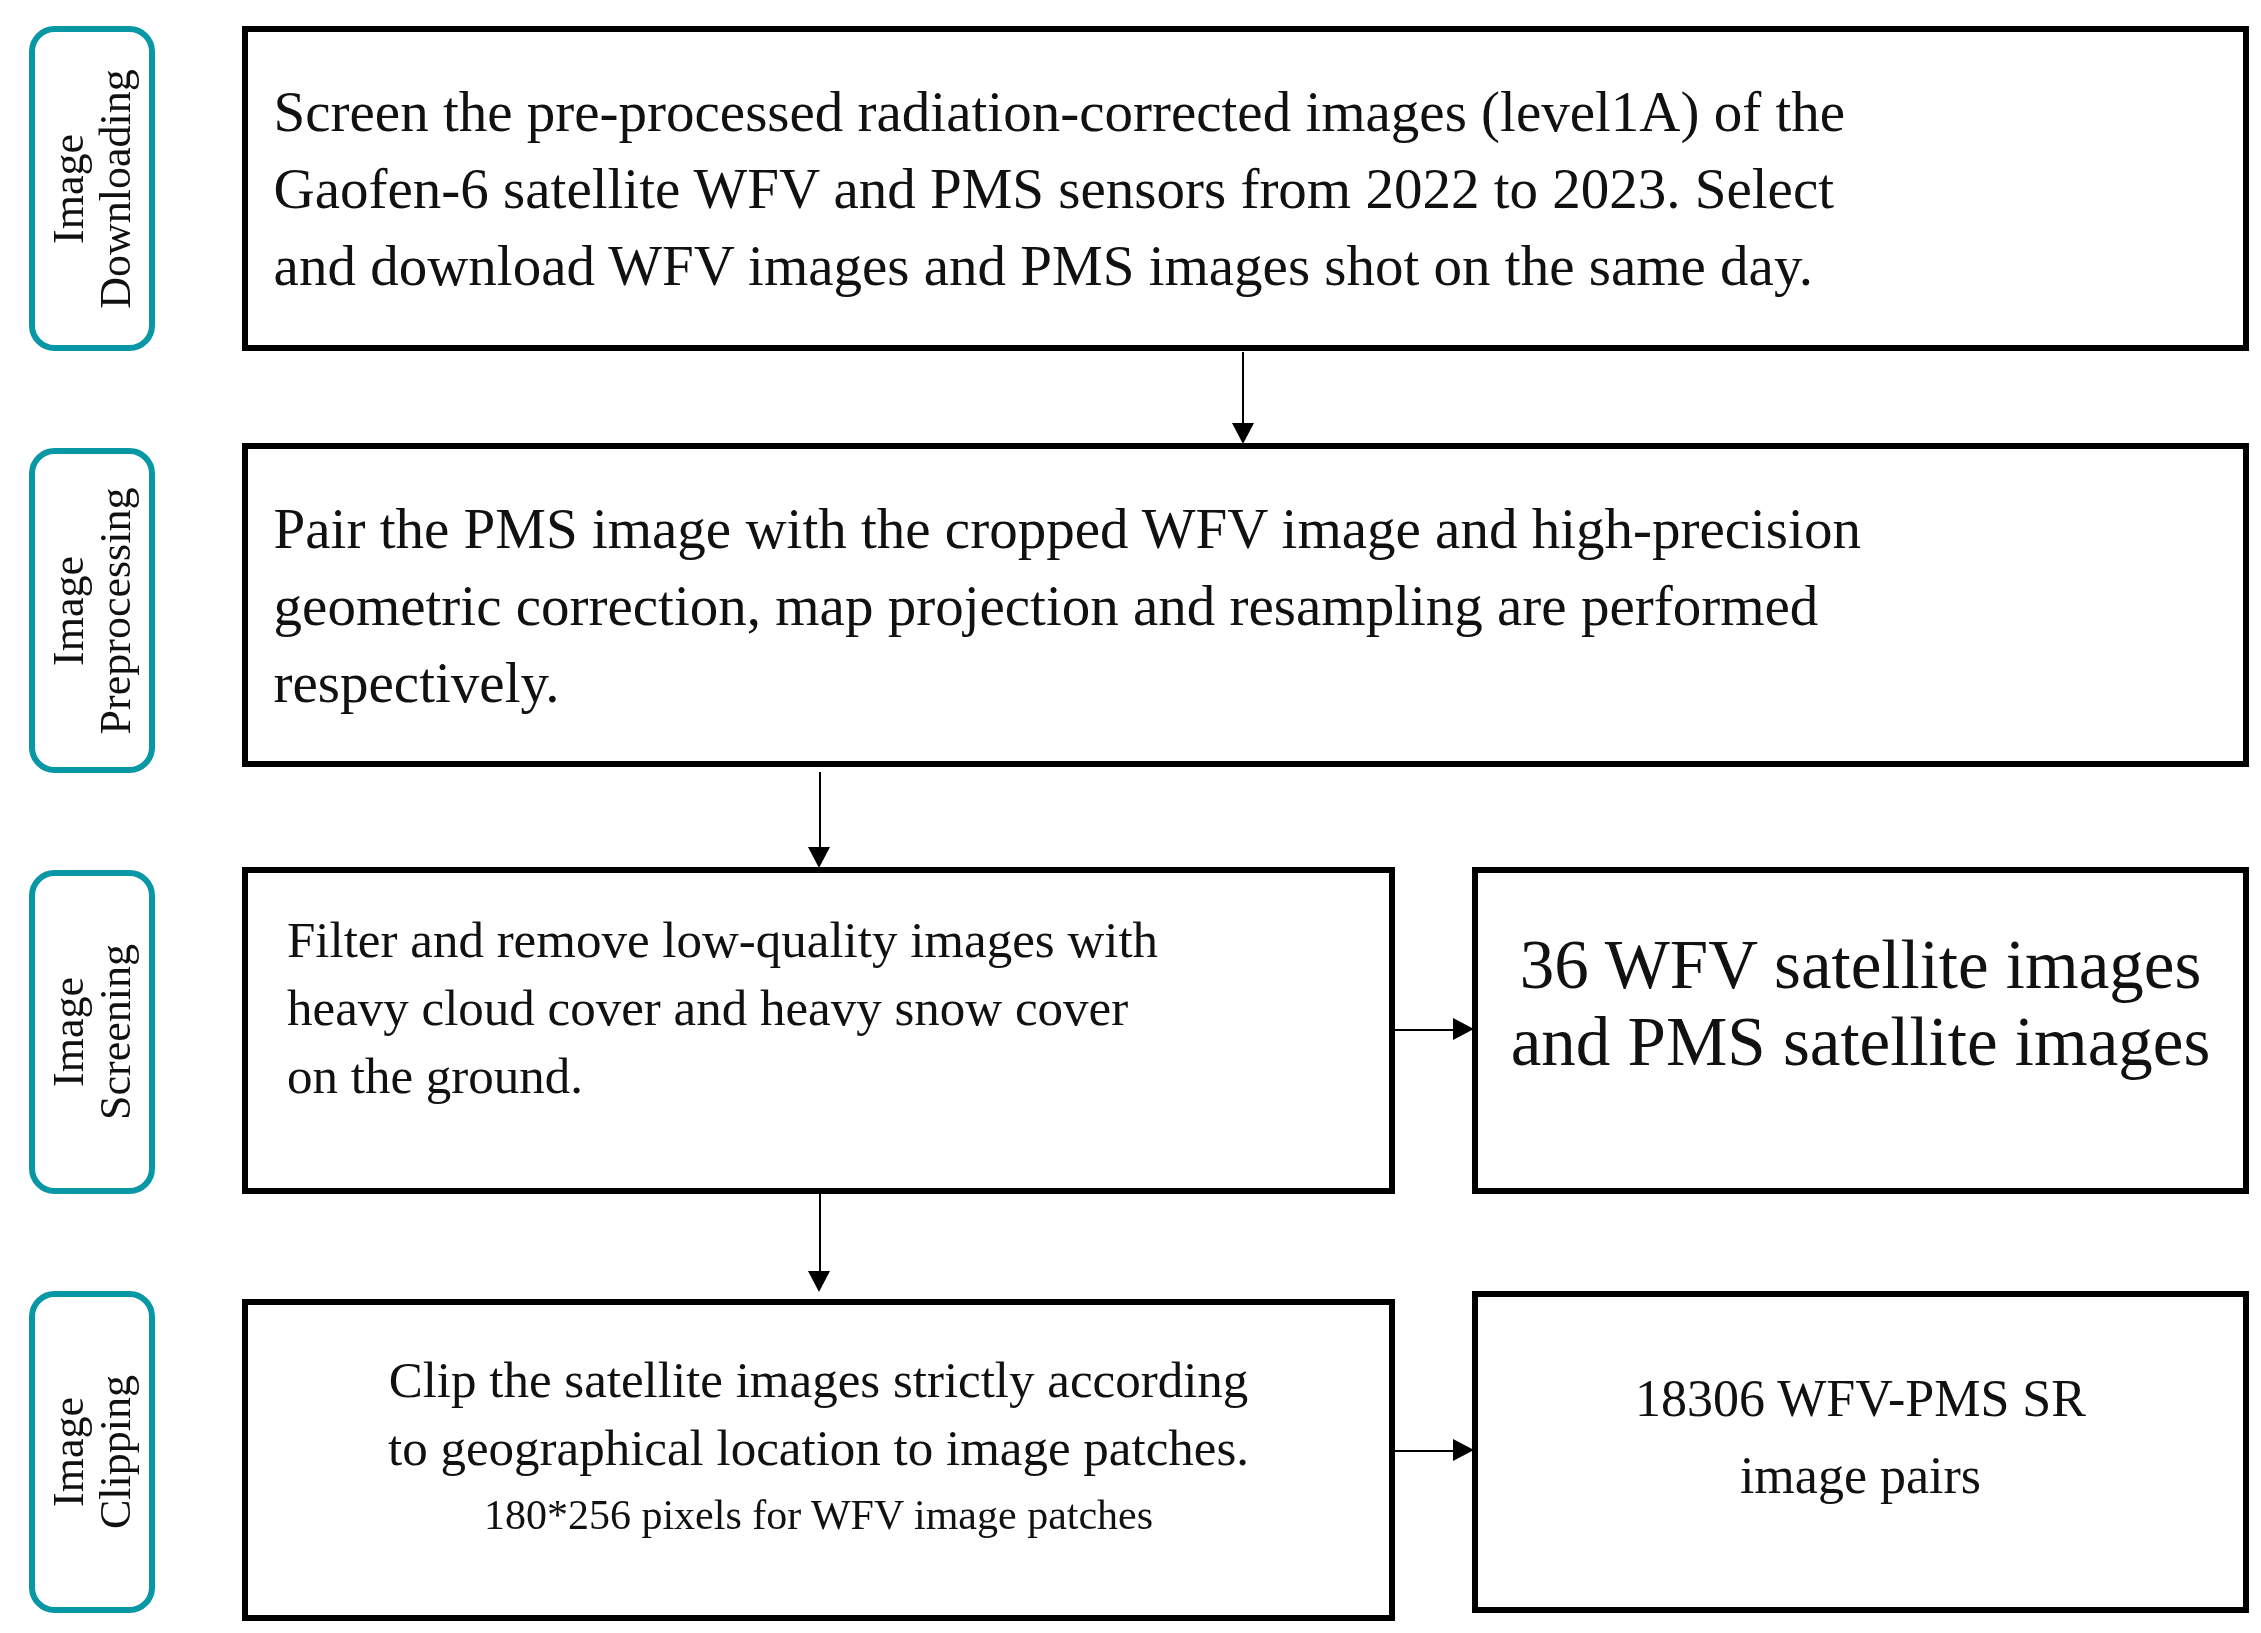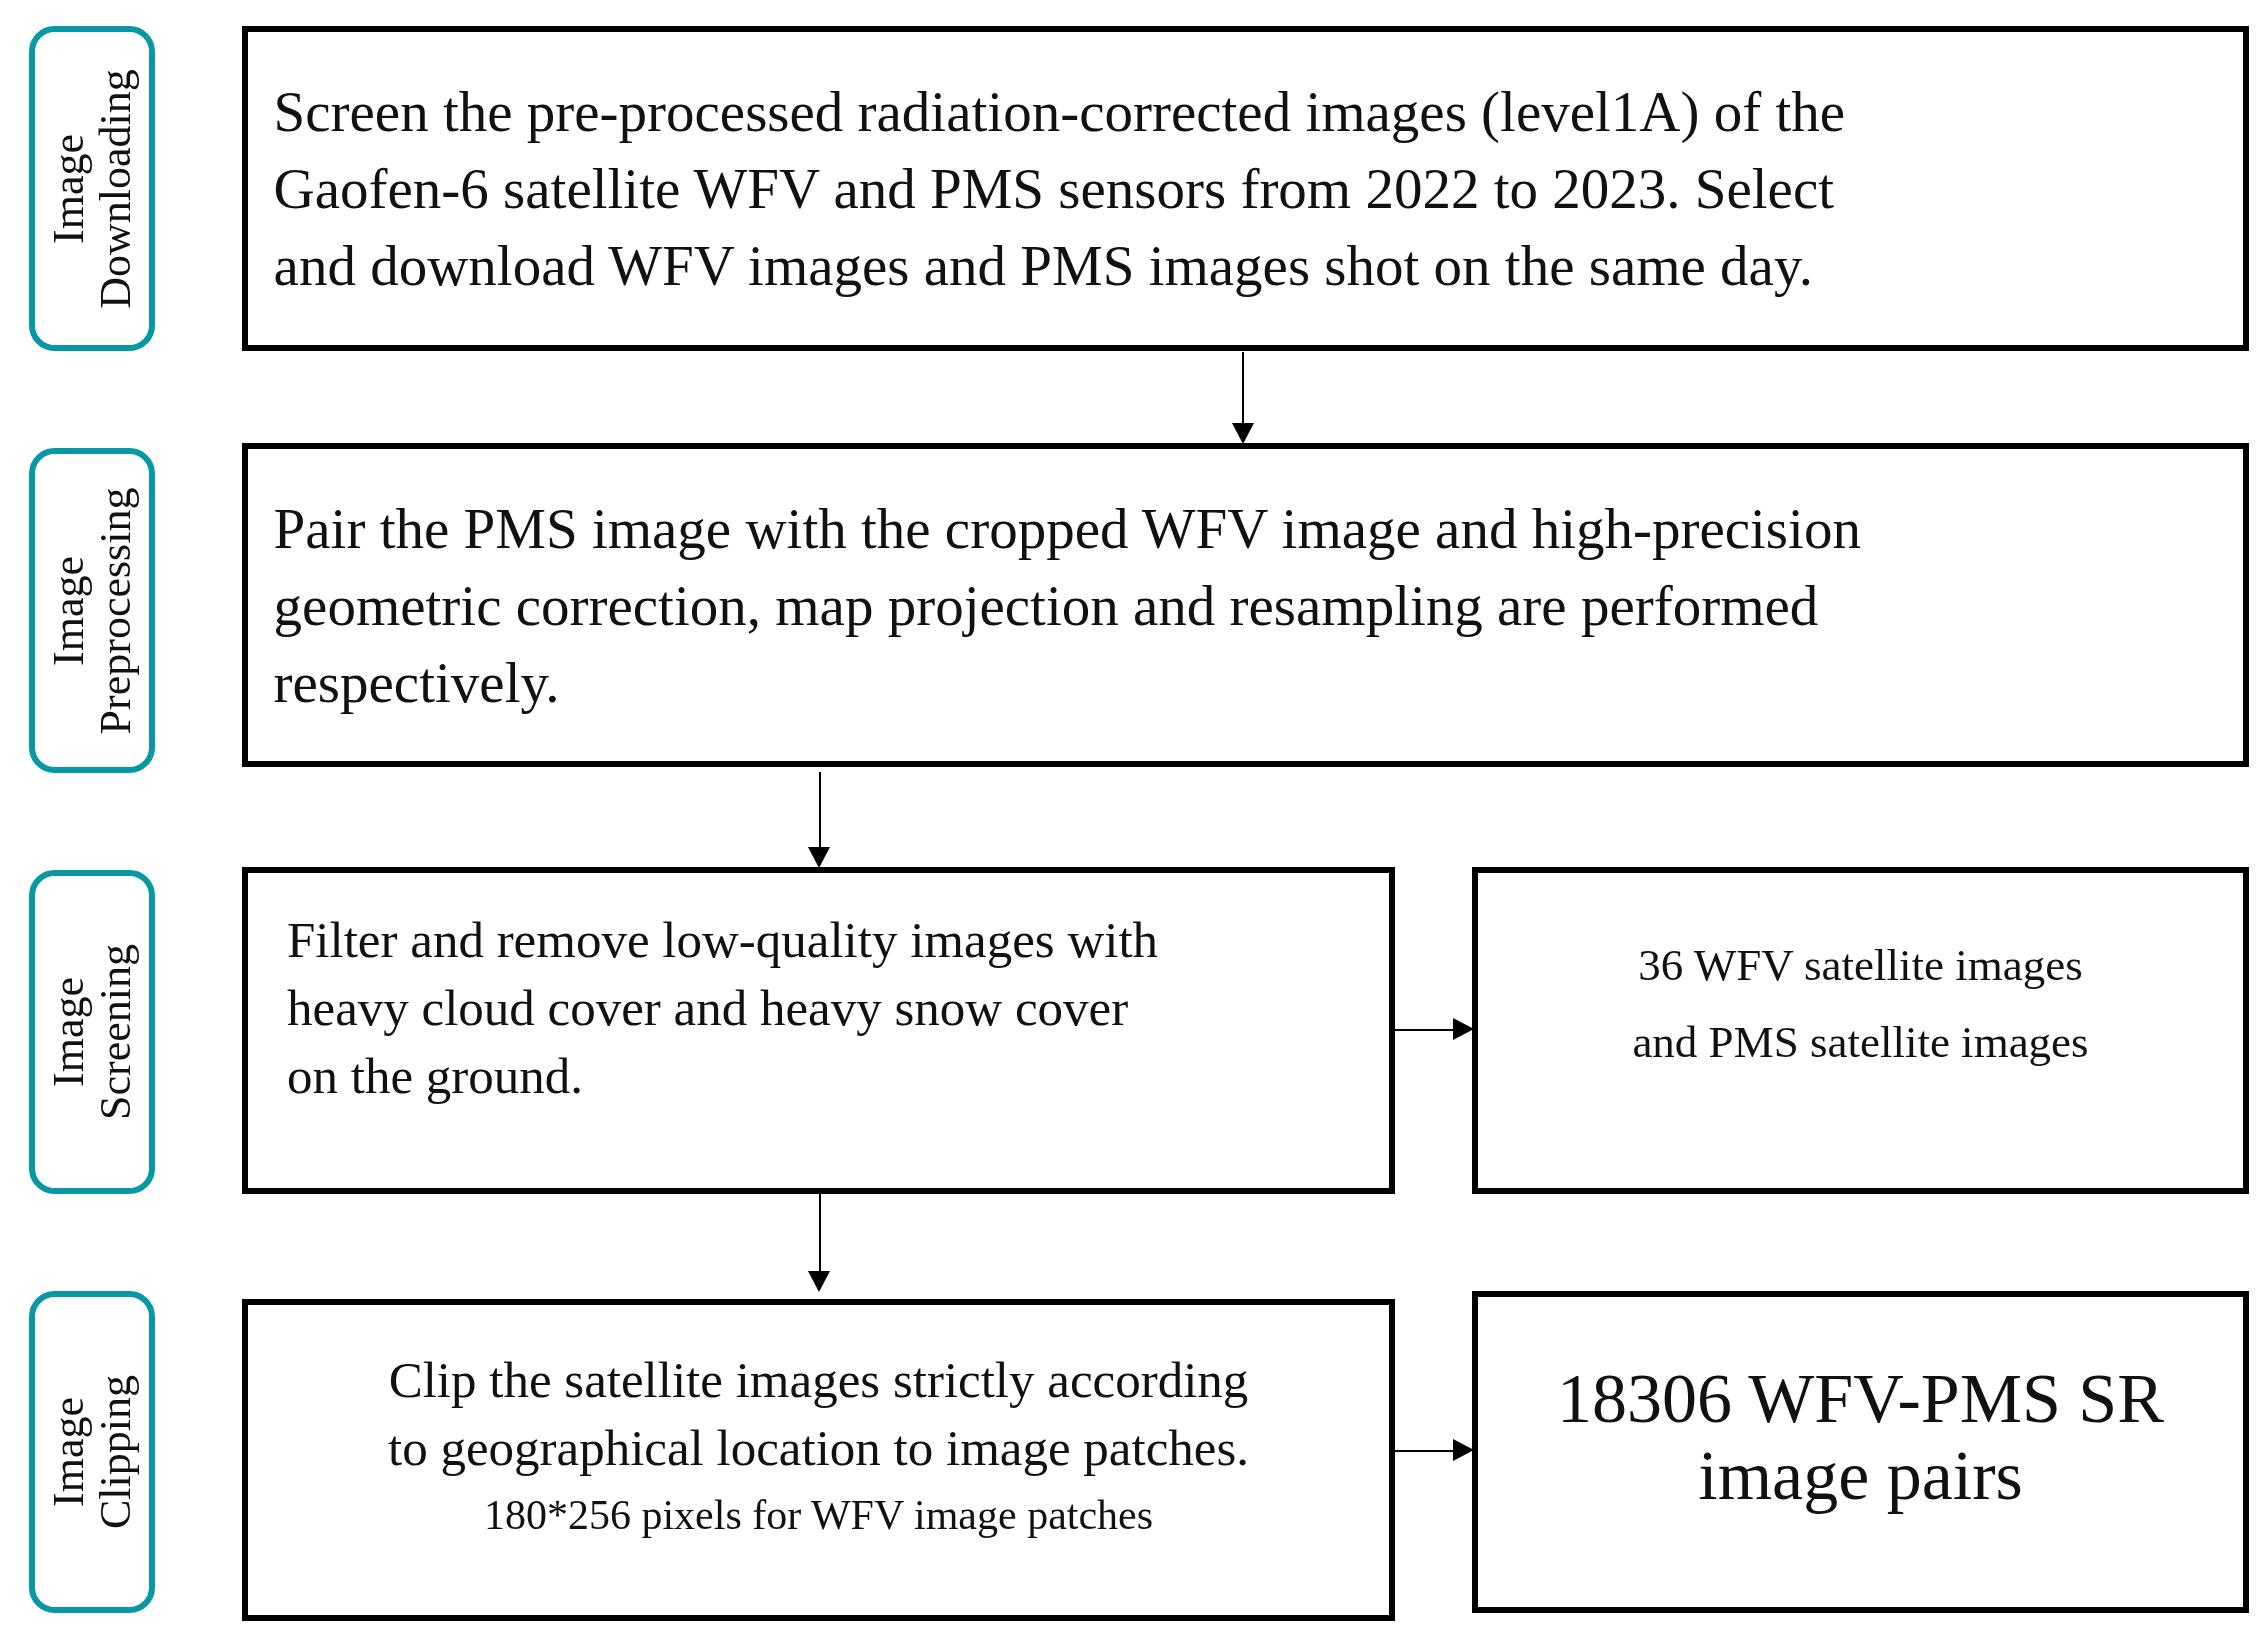--- a/index.html
+++ b/index.html
@@ -82,21 +82,21 @@
 <div class="box" style="left:242px;top:867px;width:1153px;height:327px;justify-content:center;">
   <div class="txt mid" style="margin-top:-45px;">
     <div>Filter and remove low-quality images with</div>
     <div>heavy cloud cover and heavy snow cover</div>
     <div>on the ground.</div>
   </div>
 </div>
 <div class="hline" style="left:1395px;top:1029px;width:75px;"></div>
 <div class="ahead-right" style="left:1453px;top:1018px;"></div>
 <div class="box" style="left:1472px;top:867px;width:777px;height:327px;">
-  <div class="txt ctr" style="font-size:45px;line-height:77px;margin-top:-53px;">
+  <div class="txt ctr" style="font-size:69px;line-height:77px;margin-top:-53px;">
     <div>36 WFV satellite images</div>
     <div>and PMS satellite images</div>
   </div>
 </div>
 
 <div class="vline" style="left:819px;top:1194px;height:89px;"></div>
 <div class="ahead-down" style="left:808px;top:1271px;"></div>
 
 <div class="box" style="left:242px;top:1291px;width:1153px;height:322px;margin-top:8px;">
   <div class="txt ctr" style="margin-top:-30px;">
@@ -105,18 +105,18 @@
       <div>to geographical location to image patches.</div>
     </div>
     <div class="sub" style="margin-top:4.5px;">
       <div>180*256 pixels for WFV image patches</div>
     </div>
   </div>
 </div>
 <div class="hline" style="left:1395px;top:1450px;width:75px;"></div>
 <div class="ahead-right" style="left:1453px;top:1439px;"></div>
 <div class="box" style="left:1472px;top:1291px;width:777px;height:322px;">
-  <div class="txt ctr" style="font-size:70px;line-height:77px;margin-top:-30px;">
+  <div class="txt ctr" style="font-size:52px;line-height:77px;margin-top:-30px;">
     <div>18306 WFV-PMS SR</div>
     <div>image pairs</div>
   </div>
 </div>
 
 
 </body></html>

